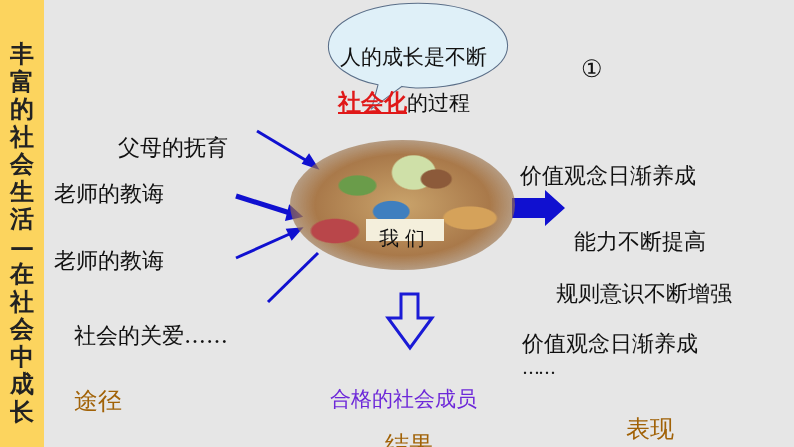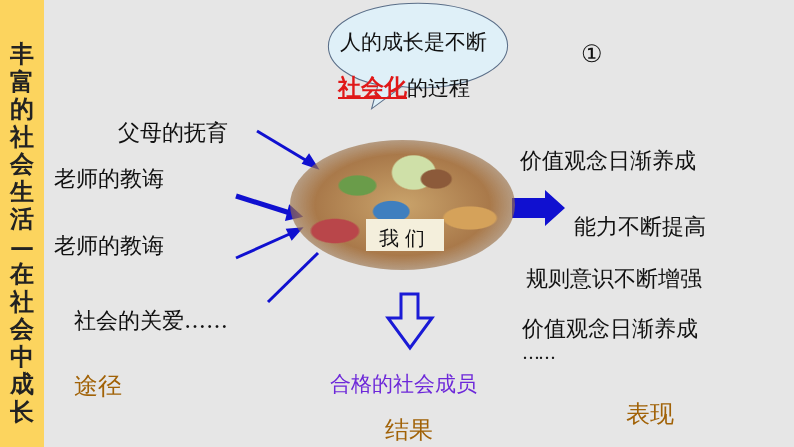--- a/index.html
+++ b/index.html
@@ -2,40 +2,40 @@
 <html><head>
 <meta charset="utf-8">
 <style>
   html, body { margin:0; padding:0; }
   body { width:794px; height:447px; background:#e6e6e6; position:relative; overflow:hidden;
          font-family:"DejaVu Serif","Liberation Serif",serif; color:#111; }
   .side { position:absolute; left:0; top:0; width:44px; height:447px; background:#fcd45e; }
   .side-text { position:absolute; left:0; top:40px; width:44px; text-align:center;
                font-size:24px; line-height:27.5px; font-weight:bold; color:#222; }
   .side-text span { display:block; }
-  .abs { position:absolute; white-space:nowrap; }
+  .abs { position:absolute; white-space:nowrap;margin-top:15px; }
   .t { font-size:22px; }
   .red { color:#a16207; }
   .blue { color:#6d28d9; }
   .bubble { position:absolute; left:300px; top:2px; width:240px; height:112px; }
   .bubble-l1 { left:340px; top:28px; font-size:21px; }
   .bubble-l2 { left:338px; top:72px; font-size:21px; }
   .bubble-l2 .hl { color:#e01818; text-decoration:underline; font-size:23px; font-weight:bold;text-align:center; }
   .num { left:581px; top:40px; font-size:24px; }
   .photo { position:absolute; left:290px; top:140px; width:225px; height:130px; border-radius:50%;
            background:
             radial-gradient(ellipse at 30% 35%, #6a9c4a 0 8%, transparent 9%),
             radial-gradient(ellipse at 65% 30%, #8c5a3a 0 7%, transparent 8%),
             radial-gradient(ellipse at 45% 55%, #3f7fbf 0 10%, transparent 11%),
             radial-gradient(ellipse at 80% 60%, #d5a25a 0 10%, transparent 11%),
             radial-gradient(ellipse at 20% 70%, #b9464a 0 9%, transparent 10%),
             radial-gradient(ellipse at 55% 25%, #cfe0a8 0 12%, transparent 13%),
             radial-gradient(ellipse at center, #c9a36b 0%, #a9794a 55%, rgba(150,110,70,0.6) 72%, rgba(230,230,230,0) 80%);
          }
-  .label-box { position:absolute; left:366px; top:219px; width:78px; height:32px; background:#f4efdc;
+  .label-box { position:absolute; left:366px; top:219px; width:78px; height:22px; background:#f4efdc;
                font-size:20px; line-height:38px; text-align:center; letter-spacing:6px; }
 </style>
 </head>
 <body>
 
 <div class="side">
   <div class="side-text">
     <span>丰</span>
     <span>富</span>
     <span>的</span>
@@ -84,16 +84,16 @@
 </svg>
 
 <div class="photo"></div>
 <div class="label-box">我们</div>
 
 <div class="abs t blue" style="left:330px;top:370px;font-size:21px;">合格的社会成员</div>
 <div class="abs t red" style="left:385px;top:414px;font-size:24px;">结果</div>
 
 <div class="abs t" style="left:520px;top:146px;">价值观念日渐养成</div>
 <div class="abs t" style="left:574px;top:212px;">能力不断提高</div>
-<div class="abs t" style="left:526px;top:264px;">规则意识不断增强</div>
+<div class="abs t" style="left:556px;top:264px;">规则意识不断增强</div>
 <div class="abs t" style="left:522px;top:314px;">价值观念日渐养成</div>
 <div class="abs t" style="left:522px;top:342px;font-size:18px;letter-spacing:-2px;">……</div>
 <div class="abs t red" style="left:626px;top:398px;font-size:24px;">表现</div>
 
 </body></html>

